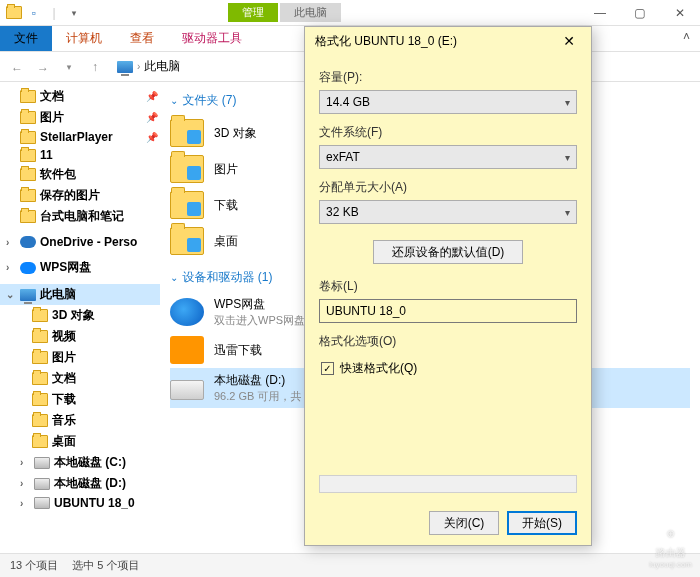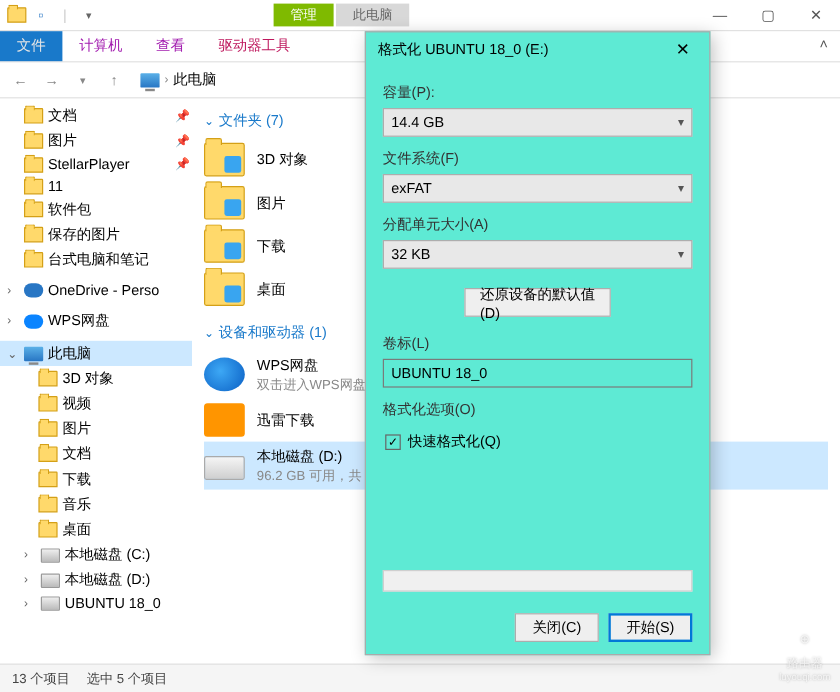--- a/index.html
+++ b/index.html
@@ -10,34 +10,34 @@
 .titlebar .qat { display: flex; align-items: center; gap: 4px; padding: 0 6px; }
 .qat-icon { width: 16px; height: 16px; display: flex; align-items: center; justify-content: center; }
 .titlebar .tabs-group { display: flex; margin-left: 140px; gap: 2px; }
 .titlebar .contextual-tab { background: #7fba00; color: #fff; padding: 2px 14px; font-size: 11px; }
 .titlebar .contextual-tab.gray { background: #d8d8d8; color: #666; }
 .win-controls { margin-left: auto; display: flex; }
 .win-controls div { width: 40px; height: 26px; display: flex; align-items: center; justify-content: center; color: #555; }
 
 
 .ribbon-tabs { height: 26px; display: flex; align-items: stretch; border-bottom: 1px solid #e1e1e1; }
-.ribbon-tab { padding: 4px 14px; font-size: 12px; color: #a21caf; display: flex; align-items: center; }
-.ribbon-tab.active { background: #1979ca; color: #e5e5e5; }
+.ribbon-tab { padding: 4px 14px; font-size: 12px; color: #c2410c; display: flex; align-items: center; }
+.ribbon-tab.active { background: #1979ca; color: #000000; }
 .ribbon-tab.ctx { color: #be185d; }
 .ribbon-expand { margin-left: auto; padding: 4px 10px; color: #555; }
 
 
 .navbar { height: 30px; display: flex; align-items: center; padding: 0 6px; gap: 4px; border-bottom: 1px solid #e1e1e1; }
 .nav-btn { width: 22px; height: 22px; display: flex; align-items: center; justify-content: center; color: #888; }
 .breadcrumb { display: flex; align-items: center; border: 1px solid transparent; padding: 2px 6px; flex: 0 0 auto; }
 
 
 .content { display: flex; height: calc(100% - 26px - 26px - 30px - 24px); }
 .sidebar { width: 160px; overflow: hidden; padding: 4px 0; }
-.tree-item { display: flex; align-items: center; padding: 2px 4px 2px 20px; gap: 4px; white-space: nowrap; }
+.tree-item { display: flex; align-items: center; padding: 2px 4px 2px 20px; gap: 4px; white-space: nowrap; font-weight: bold; }
 .tree-item.indent2 { padding-left: 32px; }
 .tree-item.selected { background: #cce8ff; }
 .tree-chevron { width: 10px; color: #666; font-size: 10px; }
 .folder-icon { width: 16px; height: 13px; background: #ffd96b; border: 1px solid #d4a017; border-radius: 1px 1px 0 0; position: relative; display: inline-block; }
 .folder-icon::before { content: ""; position: absolute; top: -3px; left: 0; width: 6px; height: 3px; background: #ffd96b; border: 1px solid #d4a017; border-bottom: none; border-radius: 1px 1px 0 0; }
 .pc-icon { width: 16px; height: 12px; background: linear-gradient(#5ab0e8,#2876c4); border-radius: 1px; display: inline-block; position: relative; }
 .pc-icon::after { content: ""; position: absolute; bottom: -3px; left: 4px; width: 8px; height: 2px; background: #888; }
 .cloud-icon { width: 16px; height: 12px; background: #2876c4; border-radius: 6px; display: inline-block; }
 .disk-icon { width: 16px; height: 12px; background: linear-gradient(#eee,#bbb); border: 1px solid #999; border-radius: 1px; display: inline-block; }
 .pin-icon { width: 10px; color: #666; margin-left: auto; font-size: 10px; }
@@ -53,30 +53,30 @@
 .wps-icon { width: 34px; height: 28px; background: radial-gradient(circle at 40% 40%, #3da8f5, #0a5fc4); border-radius: 50%; }
 .thunder-icon { width: 34px; height: 28px; background: #ff9500; border-radius: 3px; position: relative; }
 .drive-icon { width: 34px; height: 20px; background: linear-gradient(#f5f5f5, #cfcfcf); border: 1px solid #aaa; border-radius: 2px; margin-top: 4px; }
 .file-label { font-size: 12px; }
 .file-sub { color: #888; font-size: 11px; }
 
 
 .statusbar { position: absolute; bottom: 0; left: 0; right: 0; height: 24px; background: #f5f5f5; border-top: 1px solid #e1e1e1; display: flex; align-items: center; padding: 0 10px; gap: 14px; font-size: 11px; color: #444; }
 
 
-.dialog { position: absolute; top: 26px; left: 304px; width: 288px; height: 520px; background: #5eead4; border: 1px solid #aaa; box-shadow: 3px 3px 14px rgba(0,0,0,0.25); display: flex; flex-direction: column; }
+.dialog { position: absolute; top: 26px; left: 304px; width: 288px; height: 520px; background: #fef9c3; border: 1px solid #aaa; box-shadow: 3px 3px 14px rgba(0,0,0,0.25); display: flex; flex-direction: column; }
 .dialog-title { height: 28px; display: flex; align-items: center; padding: 0 10px; font-size: 12px; }
 .dialog-title .close { margin-left: auto; width: 24px; text-align: center; font-size: 14px; }
 .dialog-body { padding: 8px 14px; flex: 1; display: flex; flex-direction: column; gap: 4px; }
 .dlabel { font-size: 12px; color: #333; margin-top: 6px; }
 .dselect { height: 24px; border: 1px solid #adadad; background: #e8e8e8; display: flex; align-items: center; padding: 0 6px; position: relative; }
 .dselect::after { content: "▾"; position: absolute; right: 6px; color: #555; font-size: 10px; }
 .dinput { height: 24px; border: 1px solid #7a7a7a; padding: 0 6px; display: flex; align-items: center; }
 .dbutton { height: 24px; border: 1px solid #adadad; background: #efefef; display: flex; align-items: center; justify-content: center; padding: 0 12px; }
-.dbutton.centered { width: 122px; align-self: center; }
+.dbutton.centered { width: 150px; align-self: center; }
 .checkbox-row { display: flex; align-items: center; gap: 6px; padding: 6px 2px; }
 .checkbox-row .cb { width: 13px; height: 13px; border: 1px solid #666; display: flex; align-items: center; justify-content: center; font-size: 10px; }
 .progress { height: 18px; border: 1px solid #cfcfcf; background: #f0f0f0; margin-top: 8px; }
 .dialog-footer { display: flex; justify-content: flex-end; gap: 8px; padding: 10px 14px; }
 .dialog-footer .dbutton { width: 70px; }
 .dialog-footer .dbutton.primary { border: 2px solid #0078d7; }
 
 
 .watermark { position: absolute; right: 8px; bottom: 8px; color: rgba(255,255,255,0.7); font-size: 10px; text-shadow: 0 0 2px rgba(0,0,0,0.3); }
 .wm-circle { width: 22px; height: 22px; border: 2px solid rgba(255,255,255,0.7); border-radius: 50%; display: inline-flex; align-items: center; justify-content: center; margin-bottom: 2px; }

